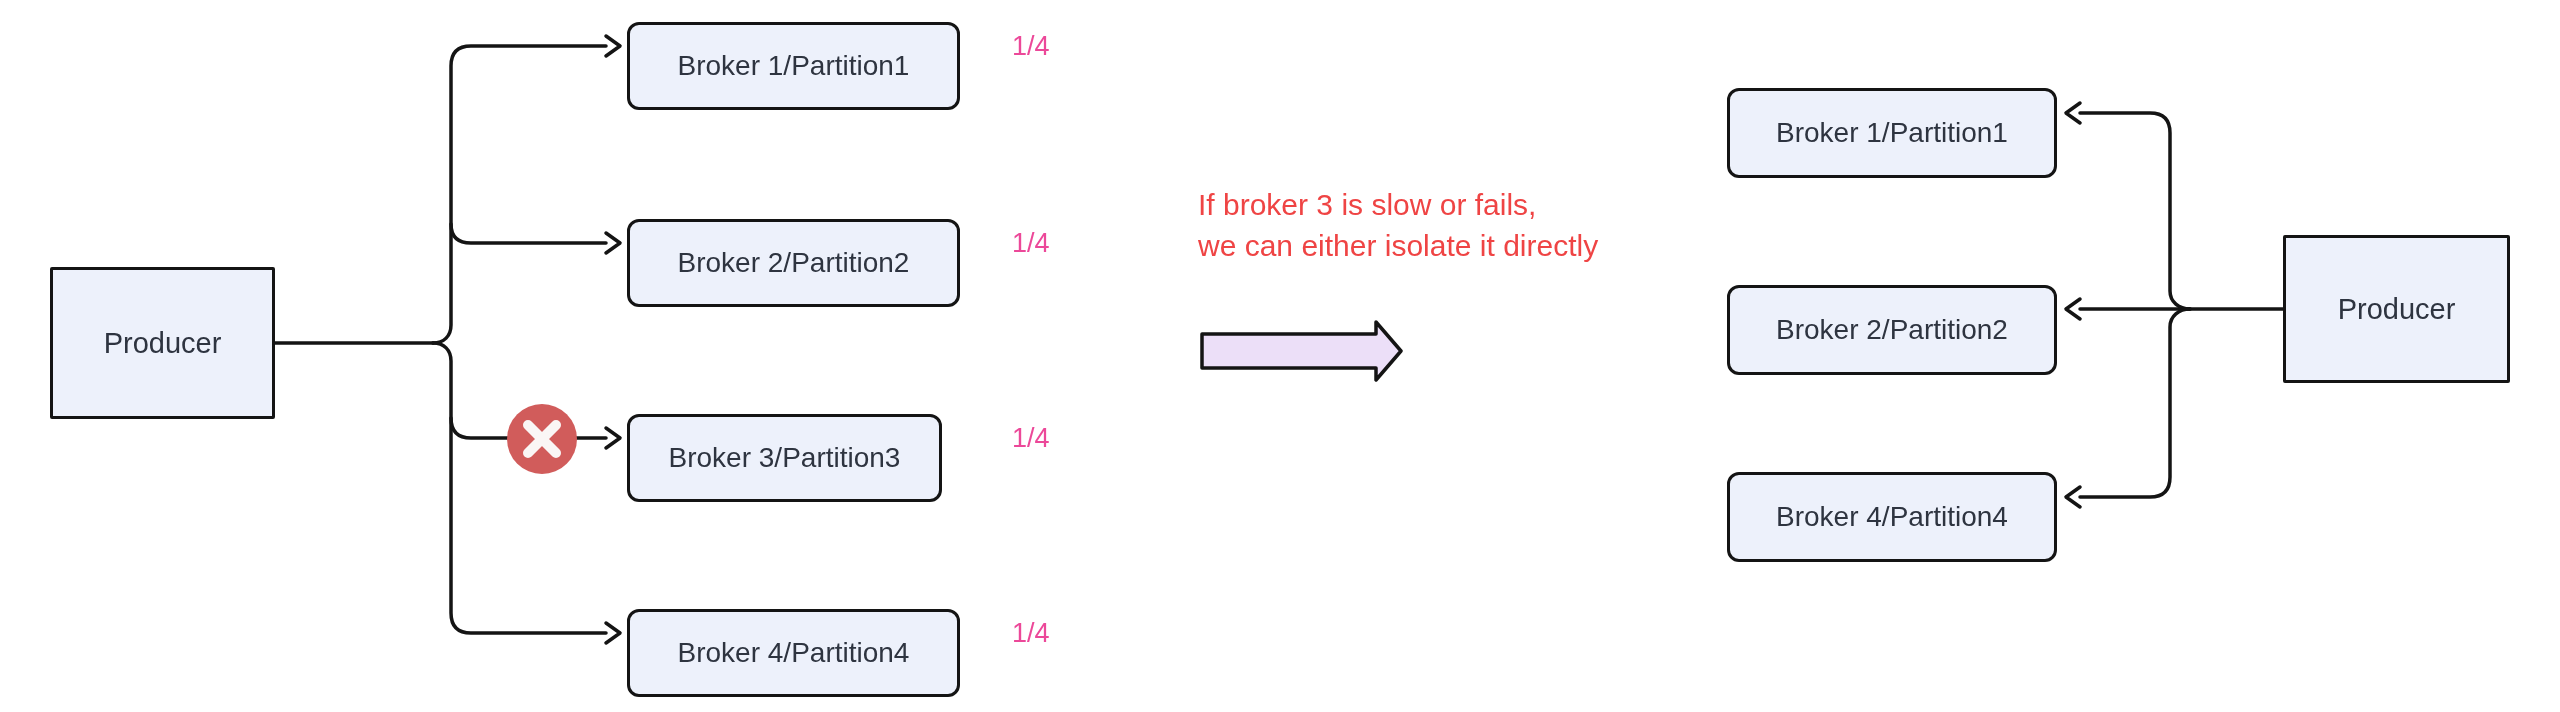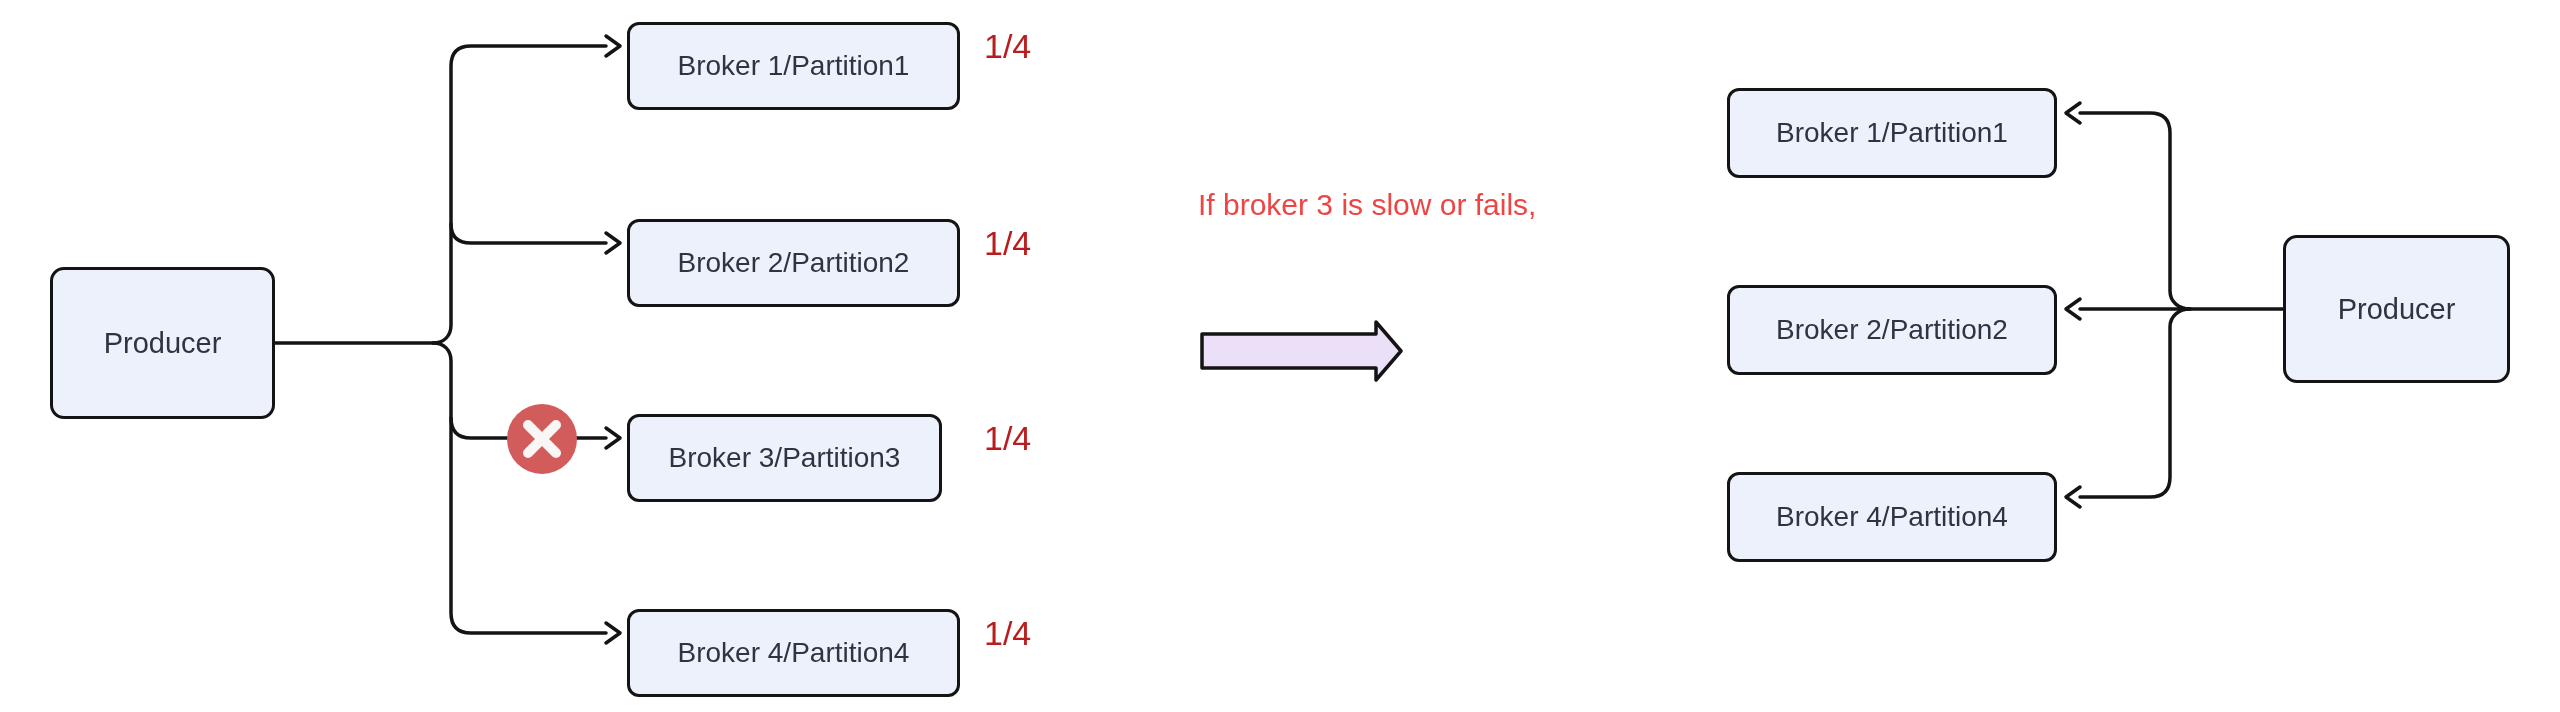--- a/index.html
+++ b/index.html
@@ -22,23 +22,23 @@
   .arrowhead{stroke:var(--line);stroke-width:3.5;fill:none;stroke-linecap:round;stroke-linejoin:round;}
   .block-arrow{fill:var(--arrow-fill);stroke:var(--line);stroke-width:3.5;stroke-linejoin:round;}
   .badge-circle{fill:var(--badge);}
   .badge-x{stroke:var(--badge-x);stroke-width:10;stroke-linecap:round;fill:none;}
   .node{
     position:absolute;box-sizing:border-box;background:var(--node-fill);
     border:3.5px solid var(--node-border);display:flex;align-items:center;justify-content:center;
     color:var(--node-text);font-size:28px;white-space:nowrap;
   }
   .broker{border-radius:12px;margin-top:20px;}
-  .producer{border-radius:14px;font-size:29px;}
+  .producer{border-radius:2px;font-size:29px;}
   .weight{
-    position:absolute;transform:translateY(-50%);font-size:34px;color:#b91c1c;white-space:nowrap;
+    position:absolute;transform:translateY(-50%);font-size:27px;color:#ec4899;white-space:nowrap;margin-left:28px;
   }
   .annotation{
     position:absolute;left:1198px;top:184px;font-size:30px;line-height:41px;color:#ef4444;
   }
 </style>
 </head>
 <body>
 
 <div id="canvas">
 
@@ -92,20 +92,21 @@
     <span>Broker 4/Partition4</span>
   </div>
 
   <div class="weight" style="left:984px;top:46px;">1/4</div>
   <div class="weight" style="left:984px;top:243px;">1/4</div>
   <div class="weight" style="left:984px;top:438px;">1/4</div>
   <div class="weight" style="left:984px;top:633px;">1/4</div>
 
   <div class="annotation">
     <div>If broker 3 is slow or fails,</div>
+    <div>we can either isolate it directly</div>
   </div>
 
   <div class="node broker" style="left:1727px;top:68px;width:330px;height:90px;">
     <span>Broker 1/Partition1</span>
   </div>
   <div class="node broker" style="left:1727px;top:265px;width:330px;height:90px;">
     <span>Broker 2/Partition2</span>
   </div>
   <div class="node broker" style="left:1727px;top:452px;width:330px;height:90px;">
     <span>Broker 4/Partition4</span>

